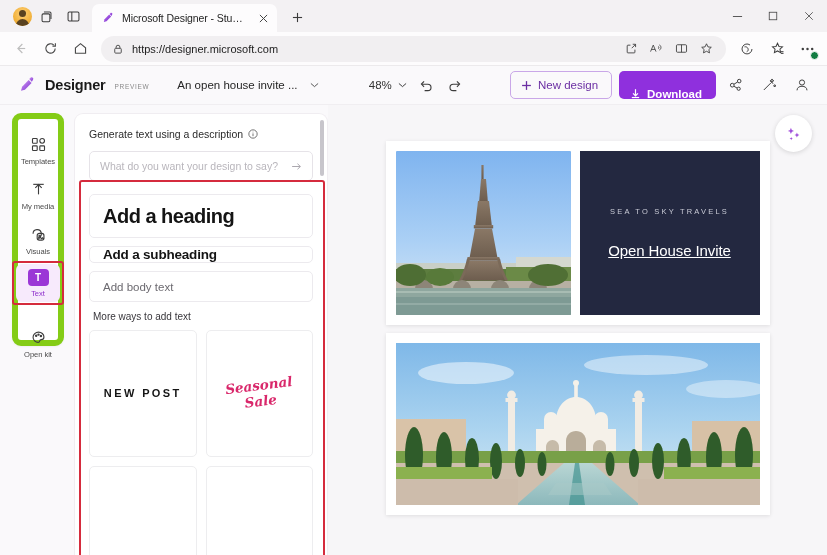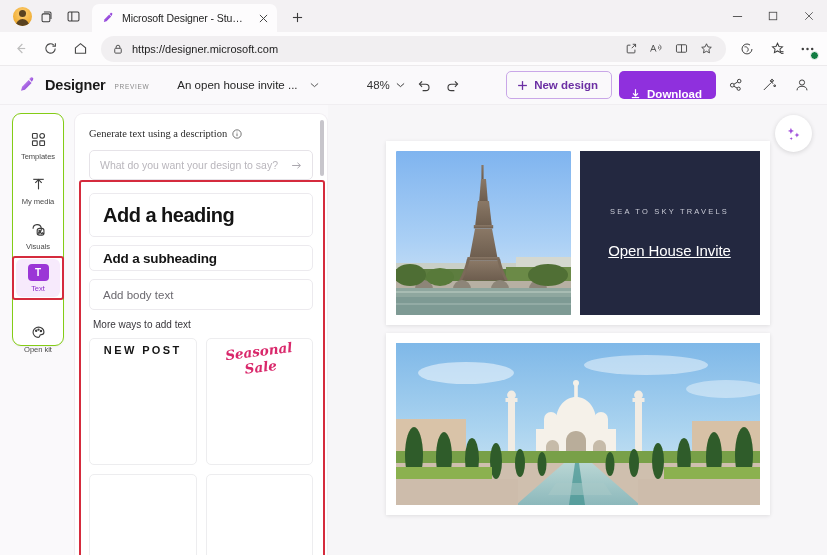--- a/index.html
+++ b/index.html
@@ -191,21 +191,21 @@
     font-size: 11.5px; color: #333;
   }
   #header-right {
     margin-left: auto; display: flex; align-items: center; gap: 7px;
   }
   #new-design-button {
     height: 28px; padding: 0 13px 0 10px;
     border: 1px solid #c9a7e8; border-radius: 5px;
     background: #faf9fb;
     display: flex; align-items: center; gap: 6px;
-    font-size: 11.5px; font-weight: bold; color: #6b2fa3;
+    font-size: 11.5px; font-weight: normal; color: #6b2fa3;
   }
   #download-button {
     height: 28px; padding: 17px 14px 0 11px;
     border-radius: 5px;
     background: #8f30dd;
     display: flex; align-items: center; gap: 6px;
     font-size: 11.5px; font-weight: bold; color: #ffffff;
   }
   .header-icon-btn {
     width: 26px; height: 26px; border-radius: 5px;
@@ -218,21 +218,21 @@
     flex: 1 1 auto; display: flex; min-height: 0;
     padding: 8px 0 0 12px; gap: 0;
     position: relative;
   }
 
   
   #left-rail {
     width: 52px; flex: 0 0 52px;
     background: #ffffff;
     border-radius: 9px;
-    border: 1px solid #84cc16;
+    border: 6px solid #84cc16;
     padding: 10px 0;
     display: flex; flex-direction: column; align-items: center;
     gap: 4px;
     height: 233px;
     box-shadow: 0 1px 2px rgba(0,0,0,.045);
   }
   .rail-item {
     width: 44px; padding: 5px 0 4px;
     display: flex; flex-direction: column; align-items: center;
     gap: 3px; border-radius: 6px;
@@ -278,21 +278,20 @@
   }
   #panel-scroll {
     position: absolute; inset: 0;
     padding: 14px 14px 0 14px;
     overflow: hidden;
   }
   #generate-label {
     font-size: 10.5px; color: #2b2b2b;
     display: flex; align-items: center; gap: 5px;
     margin-bottom: 11px;
-    font-family: Liberation Serif, serif;
   }
   #generate-input-wrap {
     height: 30px; border: 1px solid #e6e3e8; border-radius: 5px;
     display: flex; align-items: center;
     padding: 0 6px 0 10px;
     background: #fff;
     margin-bottom: 13px;
   }
   #generate-input {
     flex: 1 1 auto; border: none; outline: none;
@@ -311,41 +310,41 @@
     border: 1px solid #eceaee; border-radius: 5px;
     background: #fff;
     padding: 0 13px;
     display: flex; align-items: center;
     margin-bottom: 8px;
   }
   #preset-heading { height: 44px; }
   #preset-heading .preset-text {
     font-size: 20px; font-weight: bold; color: #141414; letter-spacing: -.5px;
   }
-  #preset-subheading { height: 26px; align-items: center; }
+  #preset-subheading { height: 17px; align-items: center; }
   #preset-subheading .preset-text {
     font-size: 13.5px; font-weight: bold; color: #141414; letter-spacing: -.2px;
   }
   #preset-body { height: 31px; }
   #preset-body .preset-text {
     font-size: 11.5px; color: #6c6a70;
   }
   #more-ways-label {
     font-size: 10px; color: #38363b;
     margin: 9px 0 8px 4px;
   }
   #preset-grid {
     display: grid; grid-template-columns: 1fr 1fr;
     gap: 9px;
   }
   .style-card {
     height: 127px;
     border: 1px solid #ededef; border-radius: 5px;
     background: #fff;
-    display: flex; align-items: flex-start; justify-content: center;
+    display: flex; align-items: center; justify-content: center;
     overflow: hidden;
     padding: 4px;
   }
   .sc-newpost {
     font-size: 11px; font-weight: bold; letter-spacing: 2.4px;
     color: #151515; text-align: center; line-height: 1.45;
   }
   .sc-seasonal {
     font-family: "DejaVu Serif", serif;
     font-style: italic; font-weight: bold;

